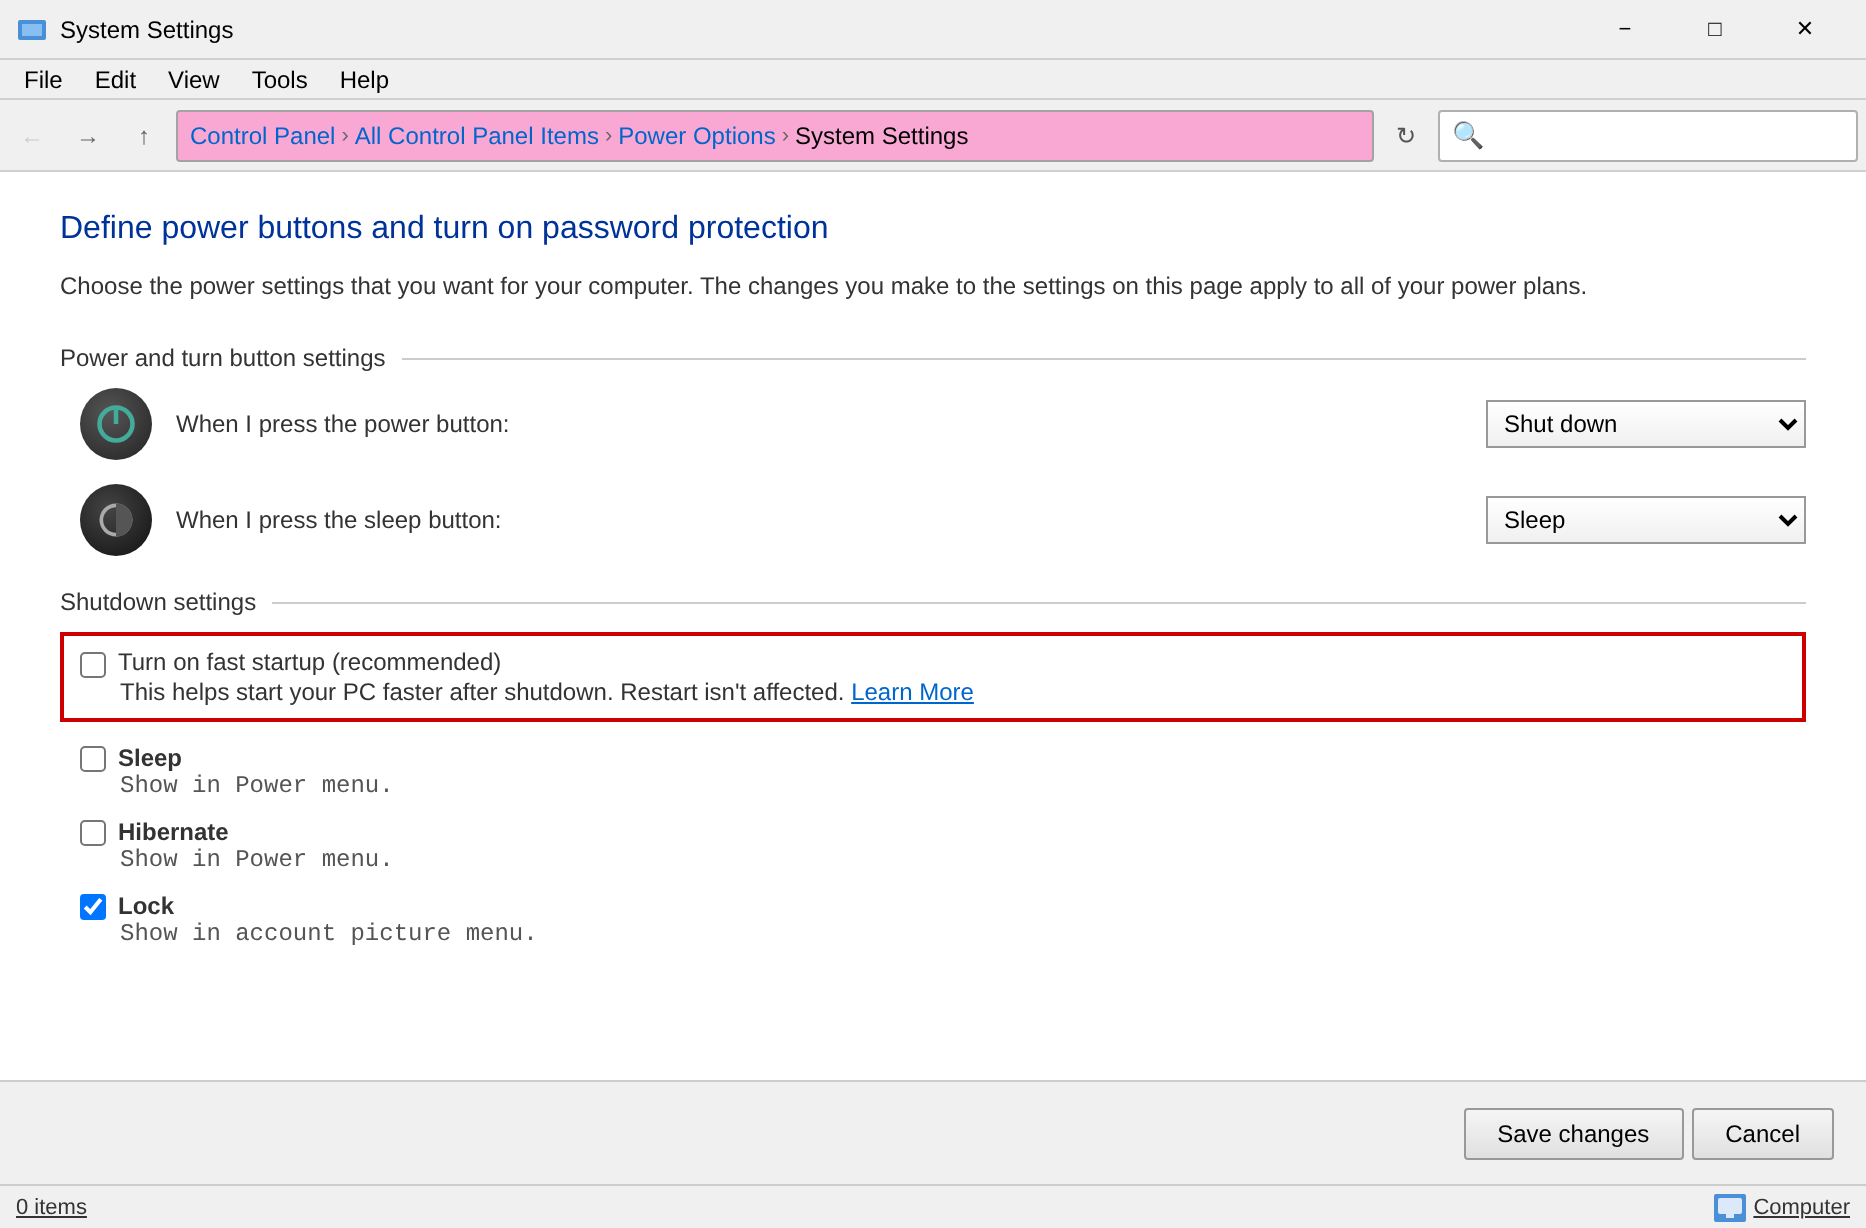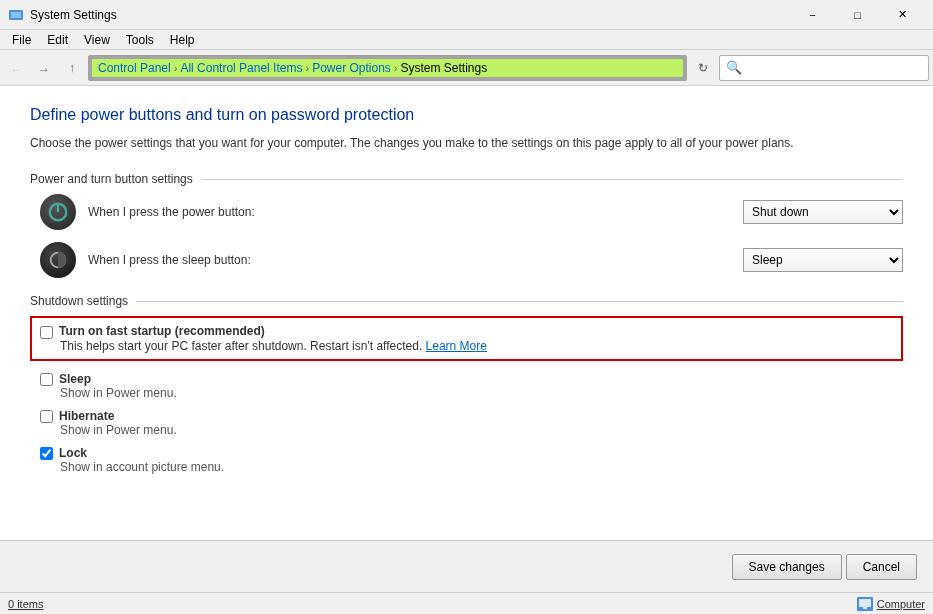--- a/index.html
+++ b/index.html
@@ -88,22 +88,22 @@
       justify-content: center;
       border-radius: 2px;
       font-size: 12px;
       color: #666;
     }
     .nav-btn.disabled { color: #ccc; cursor: default; }
     .breadcrumb-bar {
       flex: 1;
       display: flex;
       align-items: center;
-      background: #bef264;
-      border: 4px solid #a3a3a3;
+      background: #f9a8d4;
+      border: 1px solid #a3a3a3;
       height: 26px;
       padding: 0 6px;
       border-radius: 2px;
       overflow: hidden;
       text-align: center;
     }
     .breadcrumb-item {
       color: #0066cc;
       cursor: pointer;
       white-space: nowrap;
@@ -250,21 +250,21 @@
       align-items: flex-start;
       gap: 6px;
     }
     .checkbox-row input[type=checkbox] {
       margin-top: 2px;
       cursor: pointer;
       flex-shrink: 0;
     }
     .checkbox-label {
       font-size: 12px;
-      font-weight: bold;
+      font-weight: normal;
       color: #333;
     }
     .checkbox-desc {
       font-size: 12px;
       color: #333;
       margin-left: 20px;
       margin-top: 0;
     }
     .learn-more {
       color: #0066cc;
@@ -278,20 +278,21 @@
     .checkbox-item-simple .checkbox-row {
       align-items: center;
     }
     .checkbox-item-simple .checkbox-label {
       font-weight: bold;
     }
     .checkbox-sub-desc {
       font-size: 12px;
       color: #555;
       margin-left: 20px;
+      font-family: Liberation Mono, monospace;
     }
 
     
     .bottom-bar {
       height: 52px;
       background: #f0f0f0;
       border-top: 1px solid #ccc;
       display: flex;
       align-items: center;
       justify-content: flex-end;

